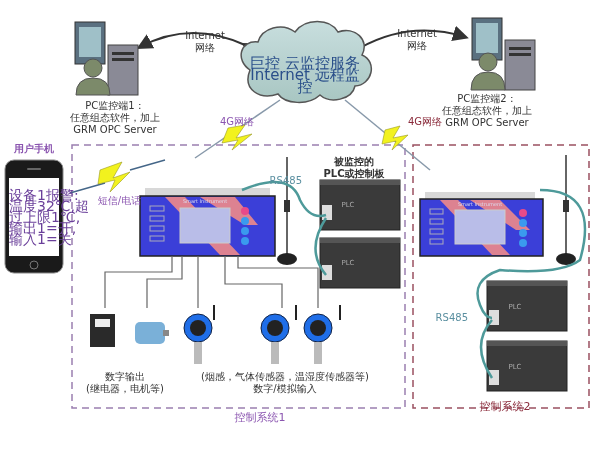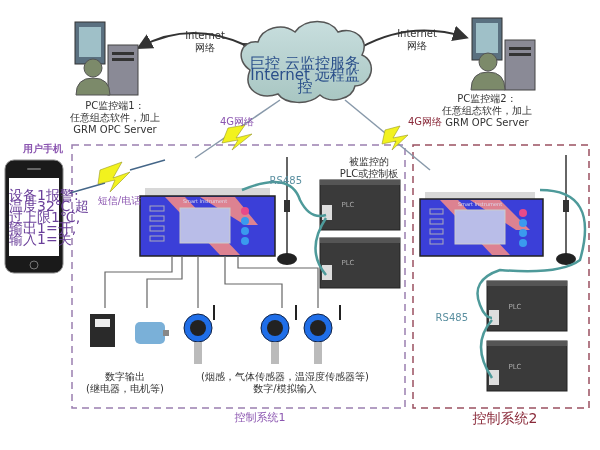--- a/index.html
+++ b/index.html
@@ -201,35 +201,35 @@
 </div>
 <div class="lbl" style="left:432px;top:93px;width:110px;">
   <div>PC监控端2：</div>
   <div>任意组态软件，加上</div>
   <div>GRM OPC Server</div>
 </div>
 
 <div class="lbl purple" style="left:212px;top:116px;width:50px;">4G网络</div>
 <div class="lbl maroon" style="left:400px;top:116px;width:50px;">4G网络</div>
 
-<div class="lbl purple" style="left:5px;top:143px;width:58px;font-weight:bold;text-align:right;">用户手机</div>
+<div class="lbl purple" style="left:5px;top:143px;width:58px;font-weight:bold;">用户手机</div>
 <div class="lbl" style="left:9px;top:190px;width:50px;color:#6a3f9a;font-size:14px;line-height:11px;">
   <div>设备1报警:</div>
   <div>温度32℃,超</div>
   <div>过上限1℃,</div>
   <div>输出1=开,</div>
   <div>输入1=关</div>
 </div>
 
 <div class="lbl purple" style="left:92px;top:195px;width:55px;">短信/电话</div>
 
 <div class="lbl teal" style="left:262px;top:175px;width:40px;">RS485</div>
 <div class="lbl teal" style="left:428px;top:312px;width:40px;">RS485</div>
 
-<div class="lbl" style="left:324px;top:156px;width:90px;">
+<div class="lbl" style="left:309px;top:156px;width:90px;font-weight:bold;">
   <div>被监控的</div>
   <div>PLC或控制板</div>
 </div>
 
 <div class="lbl" style="left:338px;top:199px;width:20px;color:#aaa;font-size:7px;">PLC</div>
 <div class="lbl" style="left:338px;top:257px;width:20px;color:#aaa;font-size:7px;">PLC</div>
 <div class="lbl" style="left:505px;top:301px;width:20px;color:#aaa;font-size:7px;">PLC</div>
 <div class="lbl" style="left:505px;top:361px;width:20px;color:#aaa;font-size:7px;">PLC</div>
 
 <div class="lbl" style="left:180px;top:198px;width:50px;color:#dde;font-size:5px;line-height:6px;">Smart Instrument</div>
@@ -238,13 +238,13 @@
 <div class="lbl" style="left:75px;top:371px;width:100px;">
   <div>数字输出</div>
   <div>(继电器，电机等)</div>
 </div>
 <div class="lbl" style="left:185px;top:371px;width:200px;">
   <div>(烟感，气体传感器，温湿度传感器等)</div>
   <div>数字/模拟输入</div>
 </div>
 
 <div class="lbl purple" style="left:215px;top:412px;width:90px;font-size:11px;">控制系统1</div>
-<div class="lbl maroon" style="left:460px;top:412px;width:90px;font-size:14px;">控制系统2</div>
+<div class="lbl maroon" style="left:460px;top:401px;width:90px;font-size:11px;">控制系统2</div>
 
 </body></html>

